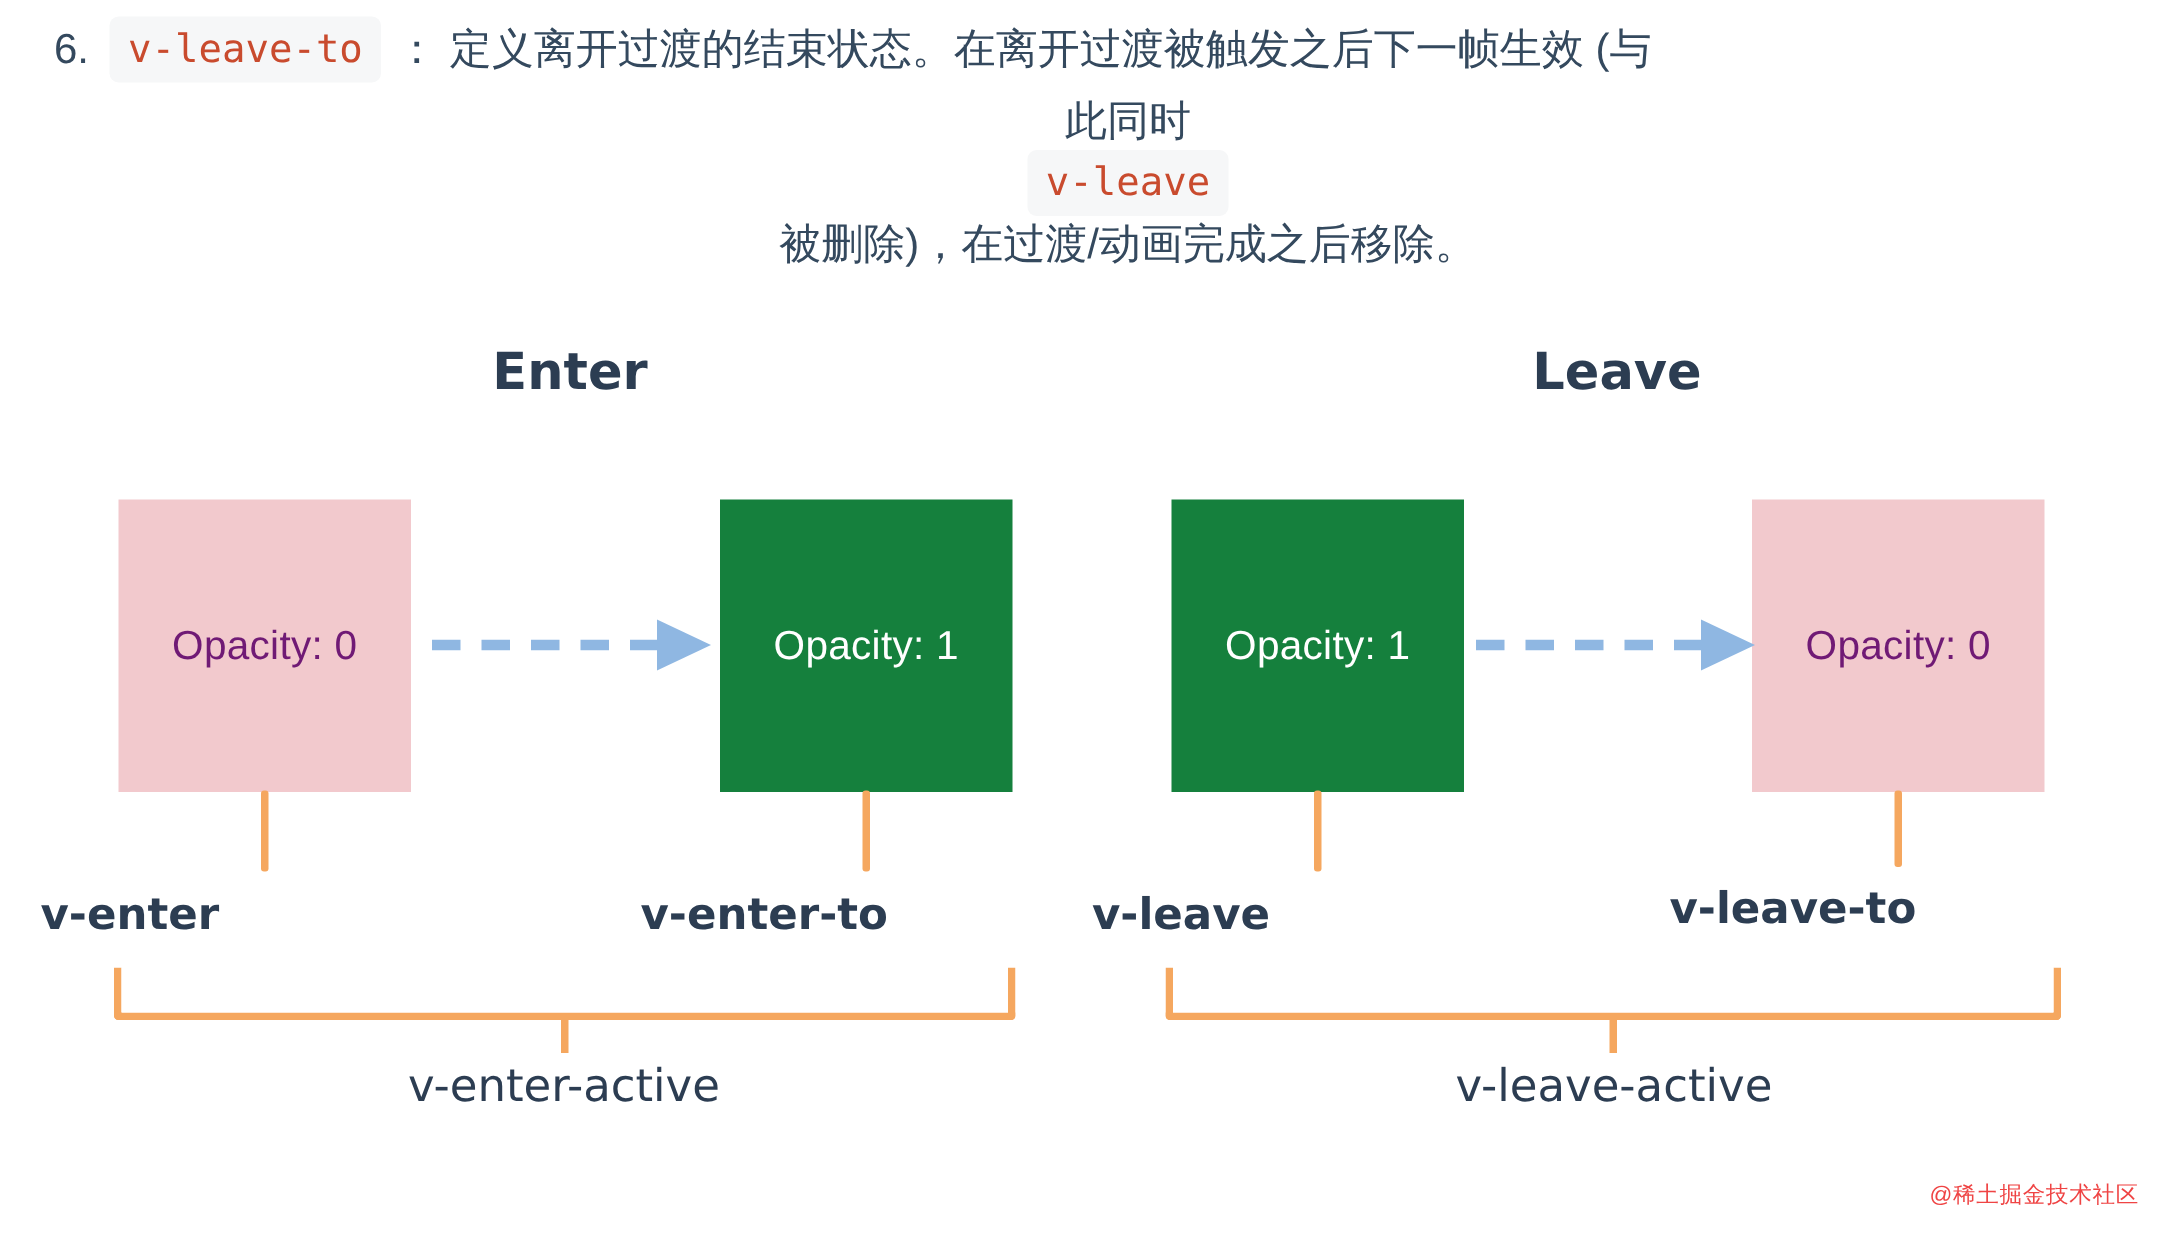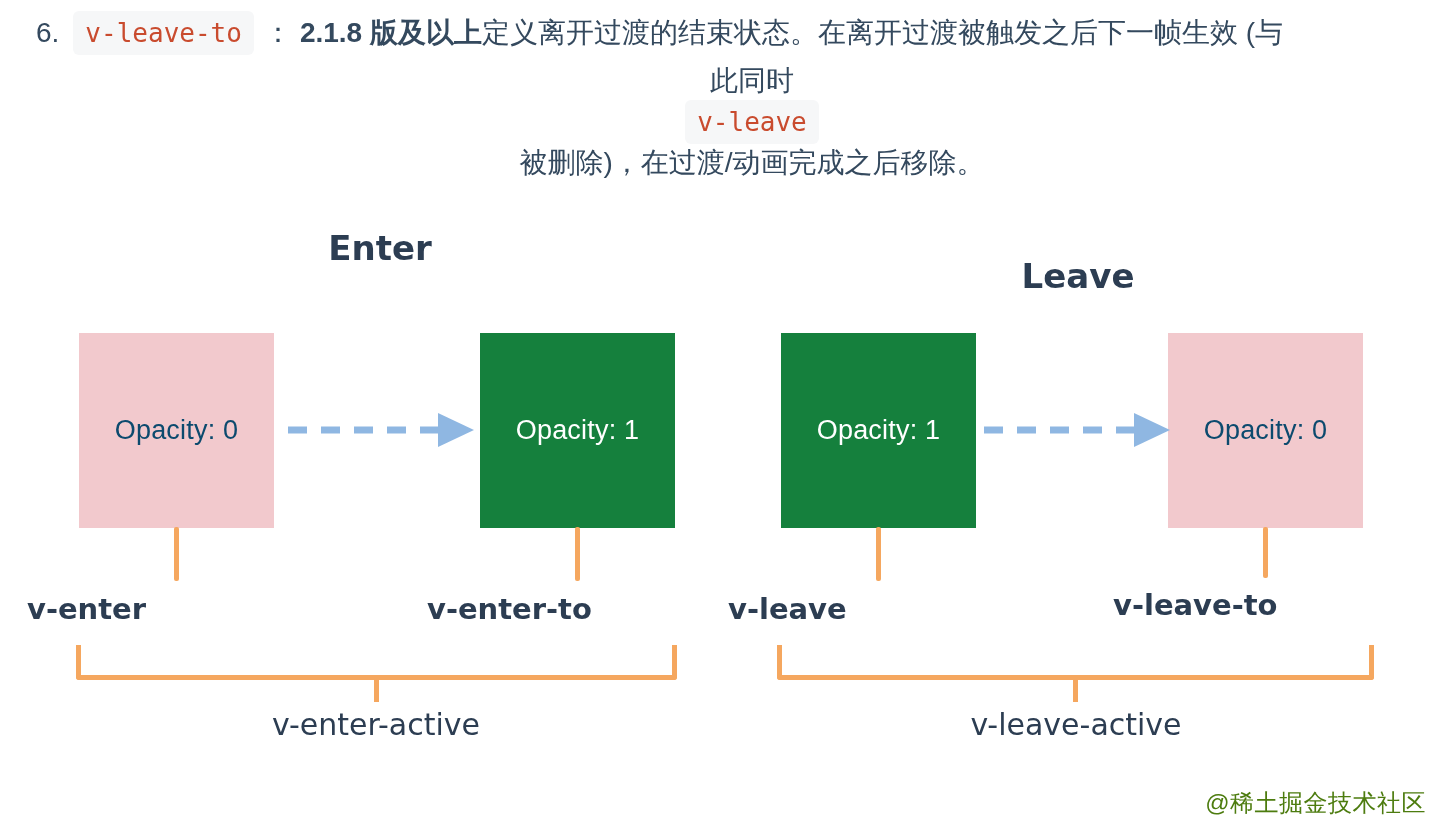--- a/index.html
+++ b/index.html
@@ -34,28 +34,28 @@
   .sep { margin-right: 8px; }
   .b { font-weight: 700; }
 
   
   .dg-title {
     position: absolute; top: 228px; width: 300px;
     text-align: center; font-size: 34px; font-weight: 700; color: #2c3d52;
     font-family: "DejaVu Sans", "Liberation Sans", sans-serif;
   }
   .t-enter { left: 230px; }
-  .t-leave { left: 928px; margin-top: 28px; }
+  .t-leave { left: 928px; }
 
   .box {
     position: absolute; top: 333px; width: 195px; height: 195px;
     display: flex; align-items: center; justify-content: center;
     font-size: 27px; font-weight: 500; letter-spacing: 0.2px;
   }
-  .box.pink { background: #f2c9cd; color: #0c4a6e; }
+  .box.pink { background: #f2c9cd; color: #701a75; }
   .box.red  { background: #15803d; color: #ffffff; }
   .bx1 { left: 79px; }
   .bx2 { left: 480px; }
   .bx3 { left: 781px; }
   .bx4 { left: 1168px; }
 
   .arrow { position: absolute; top: 412px; width: 186px; height: 36px; }
   .ar1 { left: 288px; }
   .ar2 { left: 984px; }
 
@@ -98,34 +98,33 @@
     position: absolute; top: 707px; width: 400px;
     text-align: center; font-size: 30px; font-weight: 400; color: #2c3d52;
     font-family: "DejaVu Sans", "Liberation Sans", sans-serif;
   }
   .a-enter { left: 176px; }
   .a-leave { left: 876px; }
 
   
   .watermark {
     position: absolute; right: 24px; top: 787px;
-    font-size: 24px; color: #4d7c0f; letter-spacing: 0.5px;
+    font-size: 15px; color: #ef4444; letter-spacing: 0.5px;
   }
 </style>
 </head>
 <body>
 
 <div class="stage">
 
   <div class="para">
     <div class="pline pline1">
       <span class="list-num">6.</span>
       <code class="chip">v-leave-to</code>
       <span class="sep">：</span>
-      <span class="b">2.1.8 版及以上</span>
       <span>定义离开过渡的结束状态。在离开过渡被触发之后下一帧生效 (与</span>
     </div>
     <div class="pline pline2">
       <span>此同时</span>
       <code class="chip">v-leave</code>
       <span>被删除)，在过渡/动画完成之后移除。</span>
     </div>
   </div>
 
   <div>

